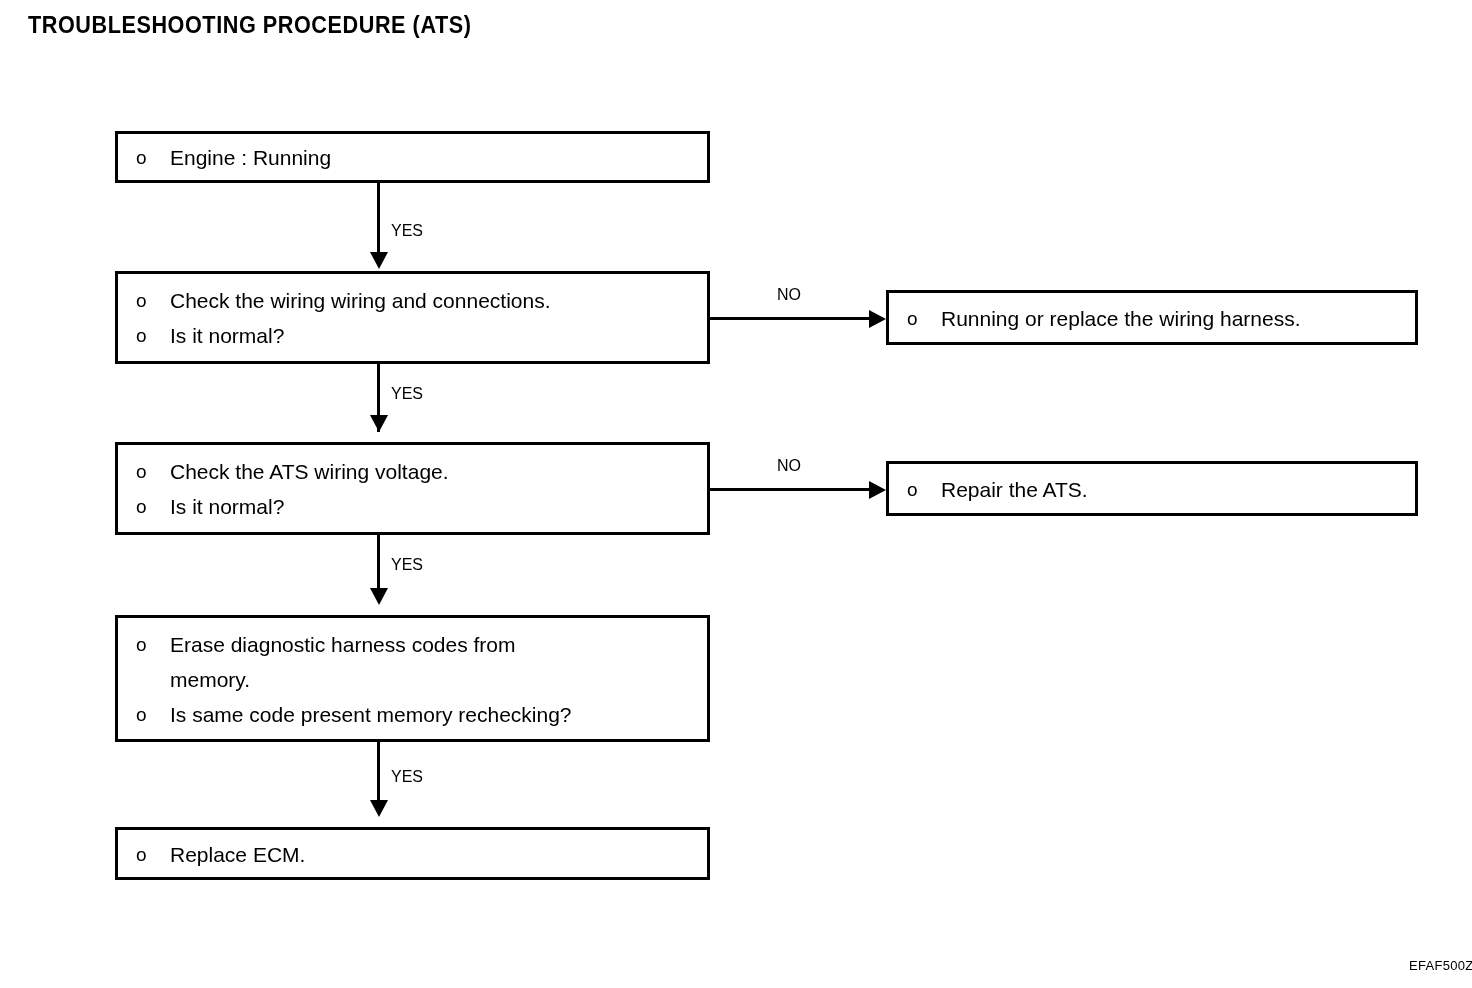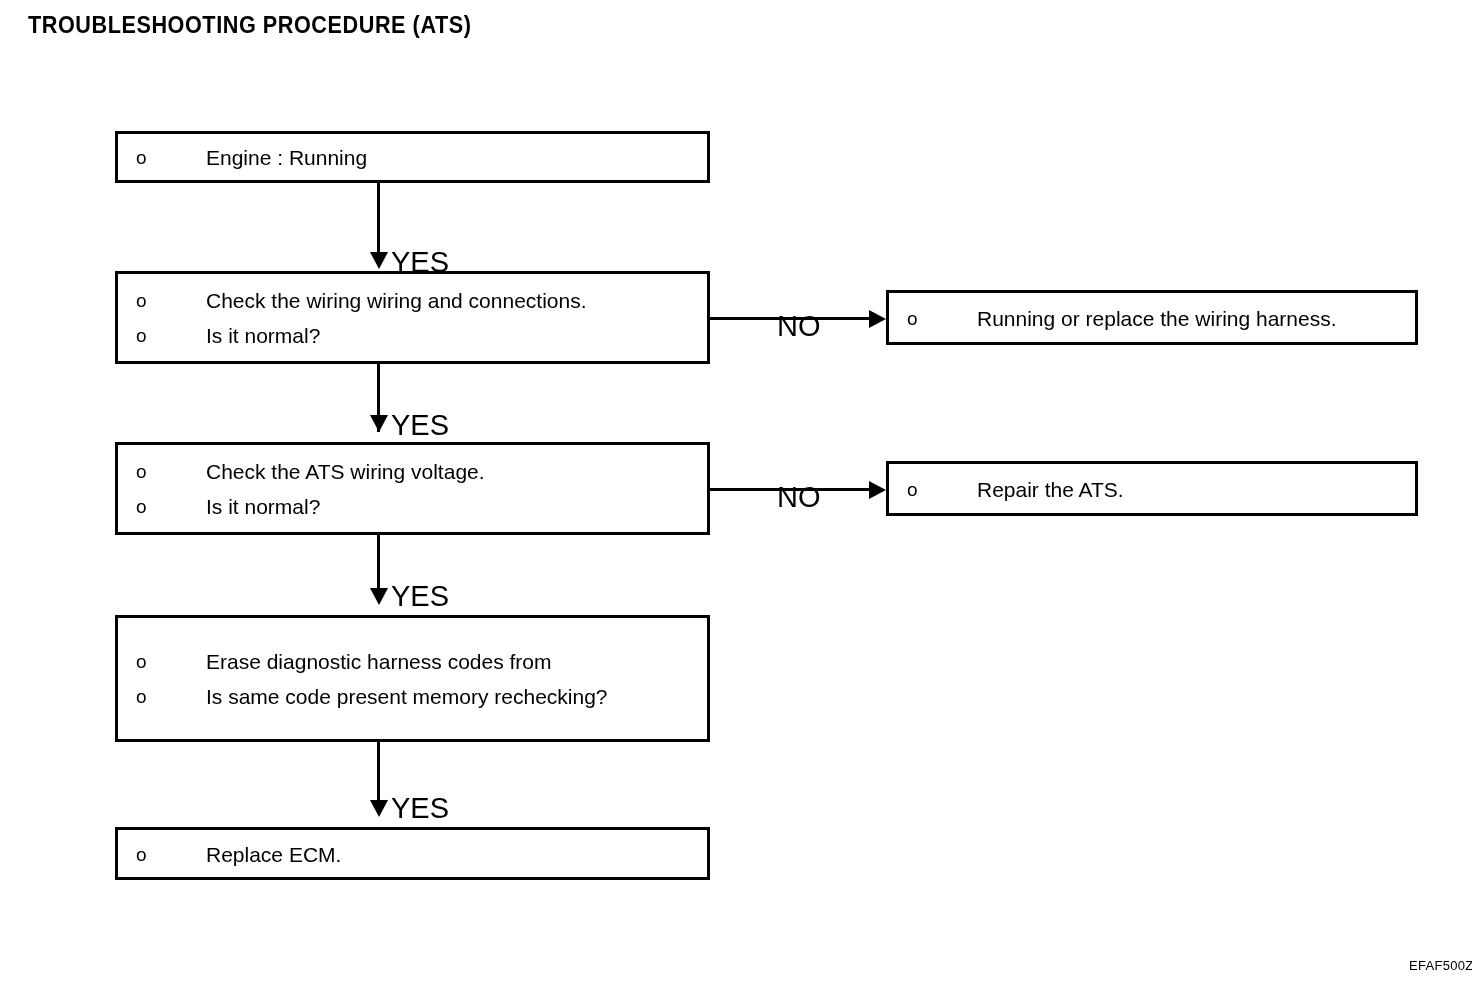--- a/index.html
+++ b/index.html
@@ -57,21 +57,20 @@
     width: 34px;
     flex: 0 0 34px;
     font-size: 19px;
     line-height: 35px;
   }
   .bullet.empty {
     visibility: hidden;
   }
   .line-text {
     flex: 1 1 auto;
-    margin-left: 36px;
   }
 
   
   .v-line {
     position: absolute;
     width: 3px;
     background: #000000;
   }
   .h-line {
     position: absolute;
@@ -89,24 +88,23 @@
   .arrow-right {
     position: absolute;
     width: 0;
     height: 0;
     border-top: 9px solid transparent;
     border-bottom: 9px solid transparent;
     border-left: 17px solid #000000;
   }
   .edge-label {
     position: absolute;
-    font-size: 29px;
+    font-size: 16px;
     line-height: 21px;
     white-space: nowrap;
-    margin-top: 32px;
   }
 
   
   .figure-code {
     position: absolute;
     font-size: 13px;
     letter-spacing: 0.3px;
     white-space: nowrap;
     margin-left: 33px;
   }
@@ -191,20 +189,24 @@
   <div class="arrow-down" style="left:370px; top:588px;"></div>
   <div class="edge-label" style="left:391px; top:554px;">YES</div>
 
   <div class="flow-box" style="left:115px; top:615px; width:595px; height:127px;">
     <div class="box-lines">
       <div class="box-line">
         <span class="bullet">o</span>
         <span class="line-text">Erase diagnostic harness codes from</span>
       </div>
       <div class="box-line">
+        <span class="bullet empty">o</span>
+        <span class="line-text">memory.</span>
+      </div>
+      <div class="box-line">
         <span class="bullet">o</span>
         <span class="line-text">Is same code present memory rechecking?</span>
       </div>
     </div>
   </div>
 
   <div class="v-line" style="left:377px; top:742px; height:70px;"></div>
   <div class="arrow-down" style="left:370px; top:800px;"></div>
   <div class="edge-label" style="left:391px; top:766px;">YES</div>
 

